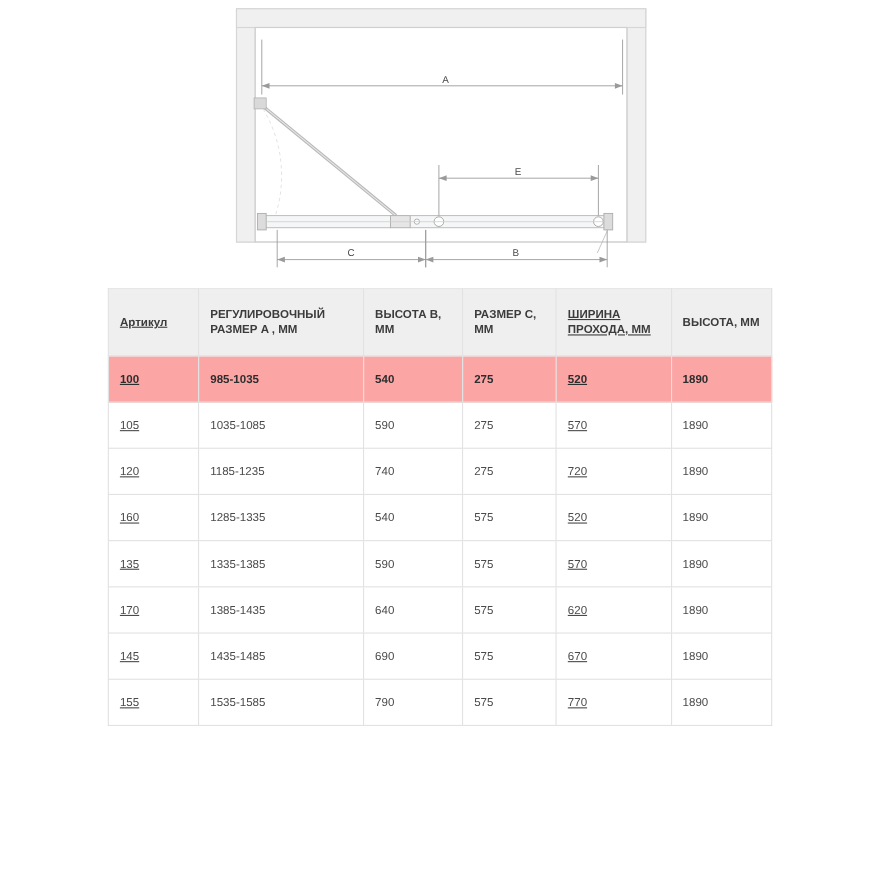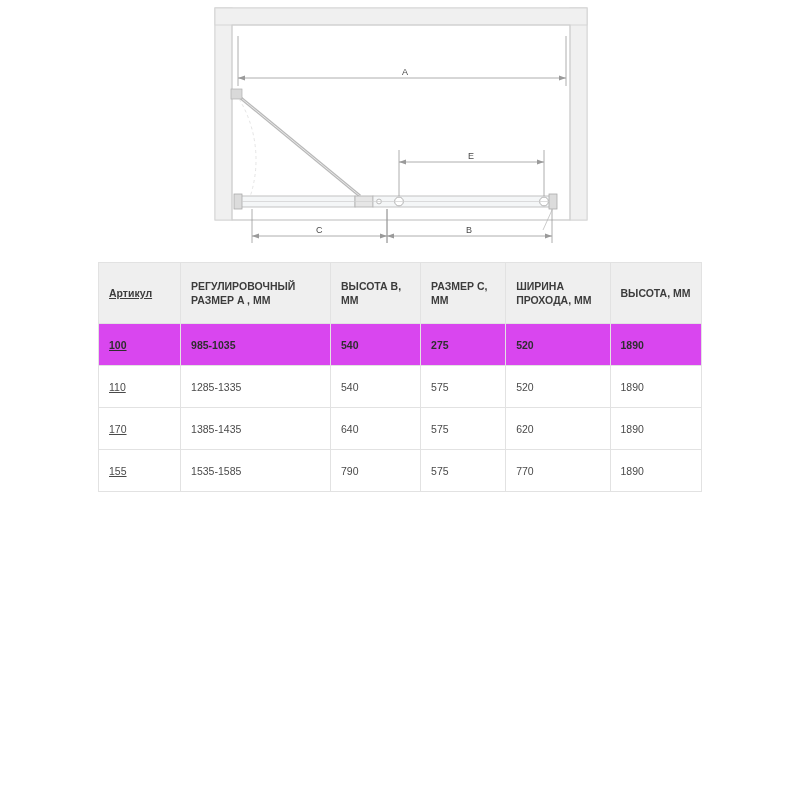--- a/index.html
+++ b/index.html
@@ -52,30 +52,30 @@
     font-size: 10.5px;
     color: #3c3c3c;
     line-height: 1.35;
     padding: 4px 10px;
   }
   #spec-table tbody td {
     height: 41px;
     padding: 0 10px;
   }
   #spec-table tbody tr.row-head td {
-    background: #d946ef;
+    background: #fca5a5;
     font-weight: bold;
     color: #2e2e2e;
   }
   
   .col-art   { width: 78px; text-decoration: underline; }
   .col-a     { width: 152px; }
   .col-b     { width: 90px; }
   .col-c     { width: 84px; }
-  .col-w     { width: 110px; }
+  .col-w     { width: 110px; text-decoration: underline; }
   .col-h     { width: 90px; }
 </style>
 </head>
 <body>
 
 <div id="drawing-area">
   <svg width="800" height="258" viewBox="0 0 800 258" xmlns="http://www.w3.org/2000/svg">
 
     <g>
       <rect x="215" y="8" width="372" height="212" fill="none" stroke="#d6d6d6" stroke-width="1"></rect>
@@ -165,36 +165,68 @@
   <tbody id="table-body">
       <tr class="row-head">
         <td class="col-art">100</td>
         <td class="col-a">985-1035</td>
         <td class="col-b">540</td>
         <td class="col-c">275</td>
         <td class="col-w">520</td>
         <td class="col-h">1890</td>
       </tr>
       <tr>
-        <td class="col-art">110</td>
+        <td class="col-art">105</td>
+        <td class="col-a">1035-1085</td>
+        <td class="col-b">590</td>
+        <td class="col-c">275</td>
+        <td class="col-w">570</td>
+        <td class="col-h">1890</td>
+      </tr>
+      <tr>
+        <td class="col-art">120</td>
+        <td class="col-a">1185-1235</td>
+        <td class="col-b">740</td>
+        <td class="col-c">275</td>
+        <td class="col-w">720</td>
+        <td class="col-h">1890</td>
+      </tr>
+      <tr>
+        <td class="col-art">160</td>
         <td class="col-a">1285-1335</td>
         <td class="col-b">540</td>
         <td class="col-c">575</td>
         <td class="col-w">520</td>
+        <td class="col-h">1890</td>
+      </tr>
+      <tr>
+        <td class="col-art">135</td>
+        <td class="col-a">1335-1385</td>
+        <td class="col-b">590</td>
+        <td class="col-c">575</td>
+        <td class="col-w">570</td>
         <td class="col-h">1890</td>
       </tr>
       <tr>
         <td class="col-art">170</td>
         <td class="col-a">1385-1435</td>
         <td class="col-b">640</td>
         <td class="col-c">575</td>
         <td class="col-w">620</td>
         <td class="col-h">1890</td>
       </tr>
       <tr>
+        <td class="col-art">145</td>
+        <td class="col-a">1435-1485</td>
+        <td class="col-b">690</td>
+        <td class="col-c">575</td>
+        <td class="col-w">670</td>
+        <td class="col-h">1890</td>
+      </tr>
+      <tr>
         <td class="col-art">155</td>
         <td class="col-a">1535-1585</td>
         <td class="col-b">790</td>
         <td class="col-c">575</td>
         <td class="col-w">770</td>
         <td class="col-h">1890</td>
       </tr>
     </tbody>
 </table>
 

